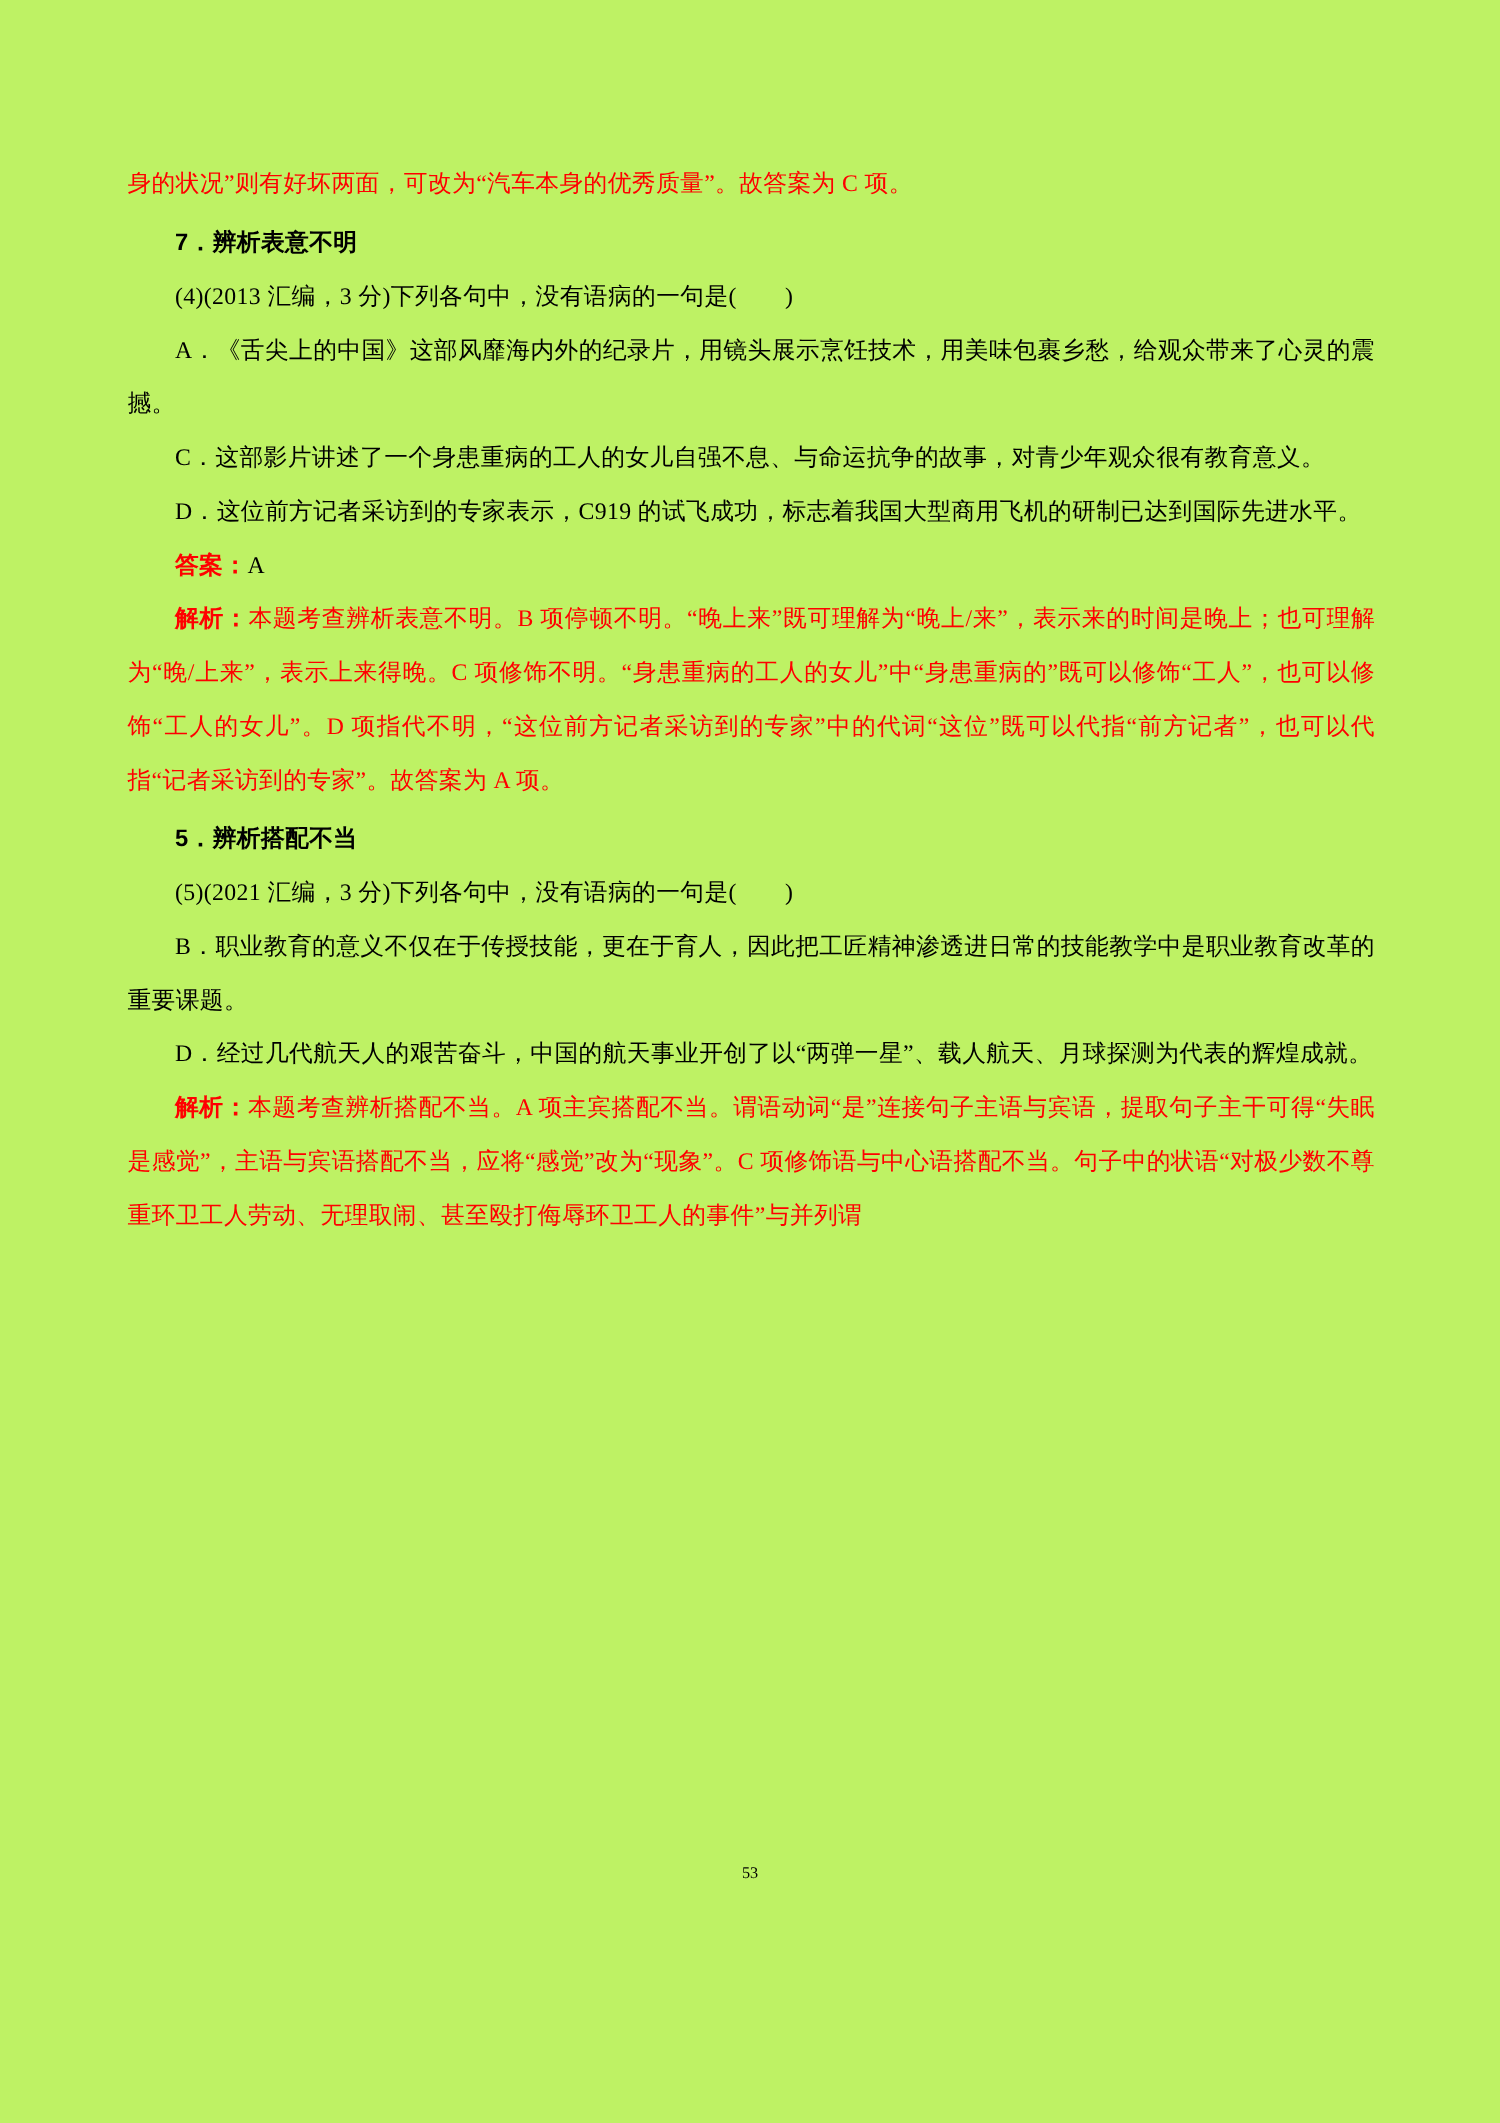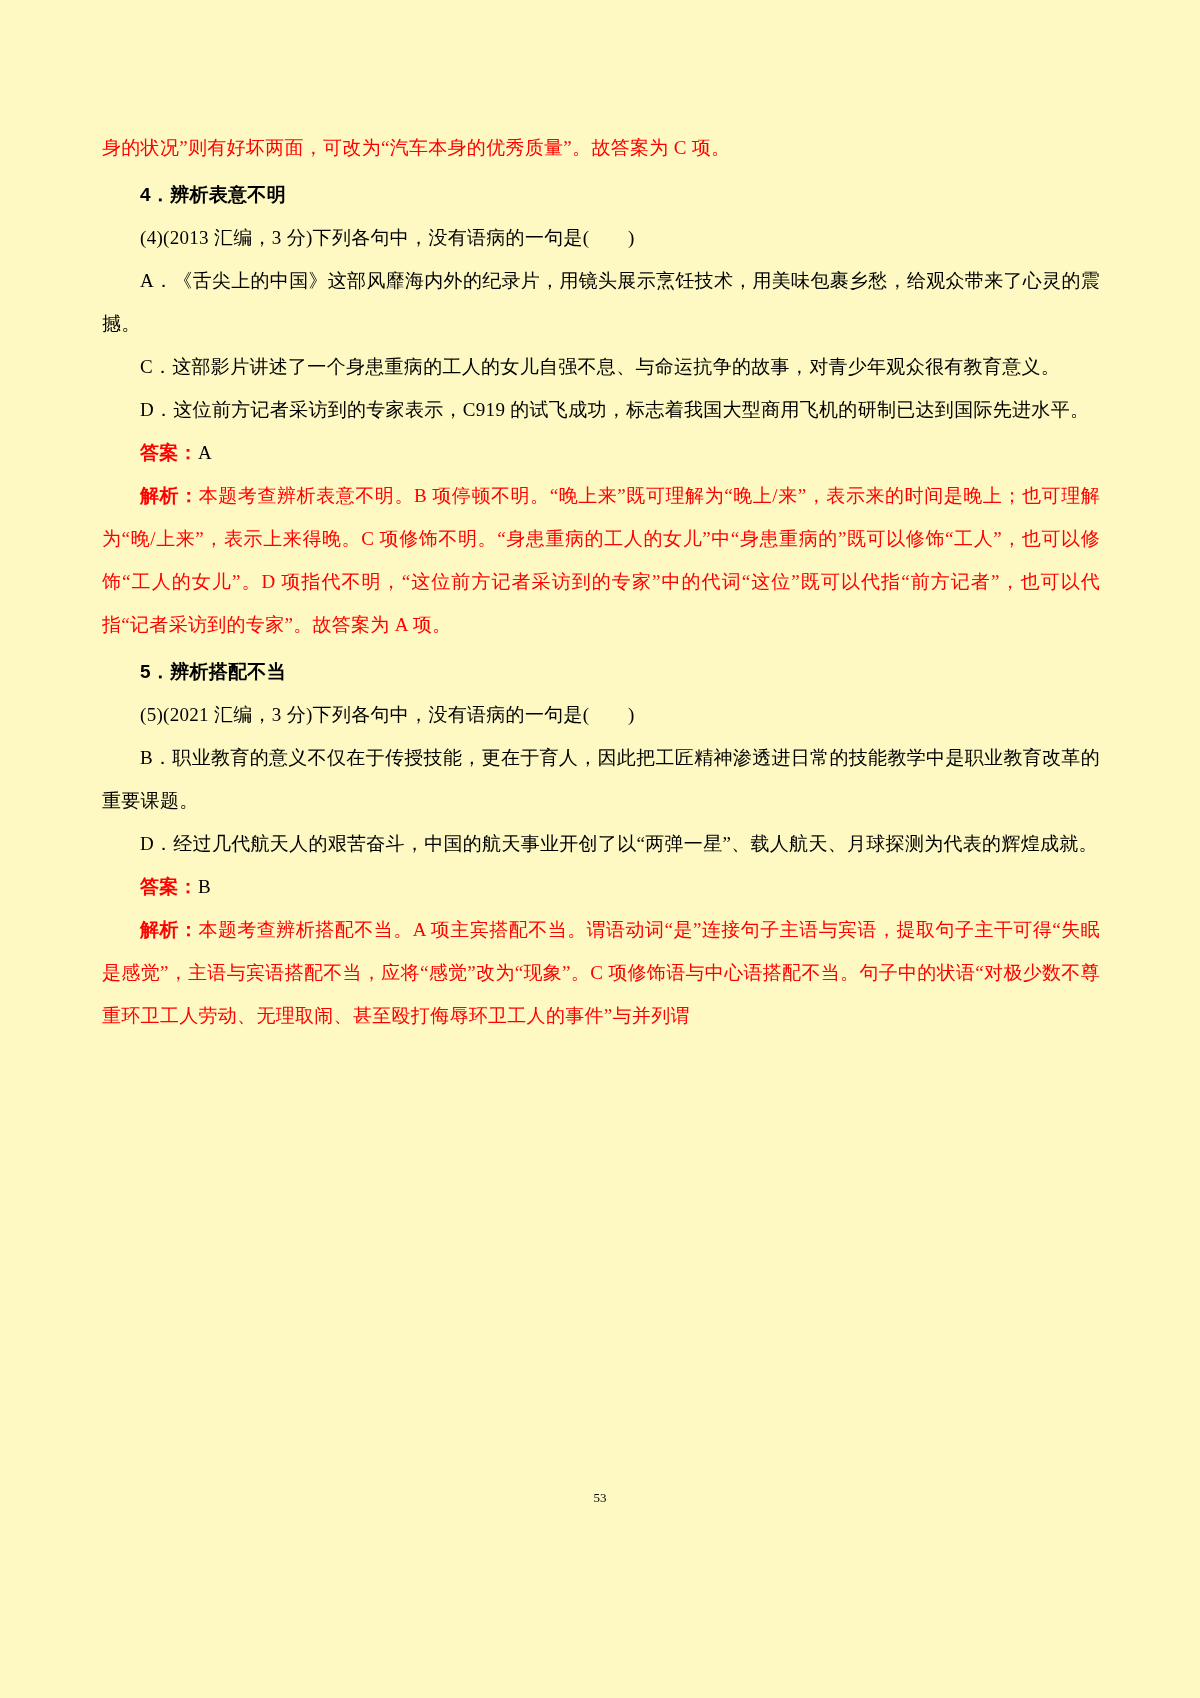--- a/index.html
+++ b/index.html
@@ -5,21 +5,21 @@
   html, body {
     margin: 0;
     padding: 0;
     background: #ffffff;
   }
   .page {
     position: relative;
     width: 1200px;
     height: 1698px;
     margin: 0 auto;
-    background: #fef9c3;
+    background: #bef264;
     box-sizing: border-box;
     padding: 126px 100px 0 102px;
     font-family: "Liberation Serif", "DejaVu Serif", serif;
     font-size: 19px;
     color: #000000;
     overflow: hidden;
   }
   .content p {
     margin: 0;
     line-height: 43px;
@@ -46,39 +46,38 @@
   }
 </style>
 </head>
 <body>
 
 <div class="page">
   <div class="content">
 
     <p class="red">身的状况”则有好坏两面，可改为“汽车本身的优秀质量”。故答案为 C 项。</p>
 
-    <p class="indent hei heading">4．辨析表意不明</p>
+    <p class="indent hei heading">7．辨析表意不明</p>
 
     <p class="indent">(4)(2013 汇编，3 分)下列各句中，没有语病的一句是(　　)</p>
 
     <p class="indent">A．《舌尖上的中国》这部风靡海内外的纪录片，用镜头展示烹饪技术，用美味包裹乡愁，给观众带来了心灵的震撼。</p>
     <p class="indent">C．这部影片讲述了一个身患重病的工人的女儿自强不息、与命运抗争的故事，对青少年观众很有教育意义。</p>
     <p class="indent">D．这位前方记者采访到的专家表示，C919 的试飞成功，标志着我国大型商用飞机的研制已达到国际先进水平。</p>
 
     <p class="indent"><span class="red hei">答案：</span><span class="answer-letter">A</span></p>
 
     <p class="indent red"><span class="hei">解析：</span><span>本题考查辨析表意不明。B 项停顿不明。“晚上来”既可理解为“晚上/来”，表示来的时间是晚上；也可理解为“晚/上来”，表示上来得晚。C 项修饰不明。“身患重病的工人的女儿”中“身患重病的”既可以修饰“工人”，也可以修饰“工人的女儿”。D 项指代不明，“这位前方记者采访到的专家”中的代词“这位”既可以代指“前方记者”，也可以代指“记者采访到的专家”。故答案为 A 项。</span></p>
 
     <p class="indent hei heading">5．辨析搭配不当</p>
 
     <p class="indent">(5)(2021 汇编，3 分)下列各句中，没有语病的一句是(　　)</p>
 
     <p class="indent">B．职业教育的意义不仅在于传授技能，更在于育人，因此把工匠精神渗透进日常的技能教学中是职业教育改革的重要课题。</p>
     <p class="indent">D．经过几代航天人的艰苦奋斗，中国的航天事业开创了以“两弹一星”、载人航天、月球探测为代表的辉煌成就。</p>
 
-    <p class="indent"><span class="red hei">答案：</span><span class="answer-letter">B</span></p>
 
     <p class="indent red"><span class="hei">解析：</span><span>本题考查辨析搭配不当。A 项主宾搭配不当。谓语动词“是”连接句子主语与宾语，提取句子主干可得“失眠是感觉”，主语与宾语搭配不当，应将“感觉”改为“现象”。C 项修饰语与中心语搭配不当。句子中的状语“对极少数不尊重环卫工人劳动、无理取闹、甚至殴打侮辱环卫工人的事件”与并列谓</span></p>
 
   </div>
 
   <div class="page-number">53</div>
 </div>
 
 </body></html>

